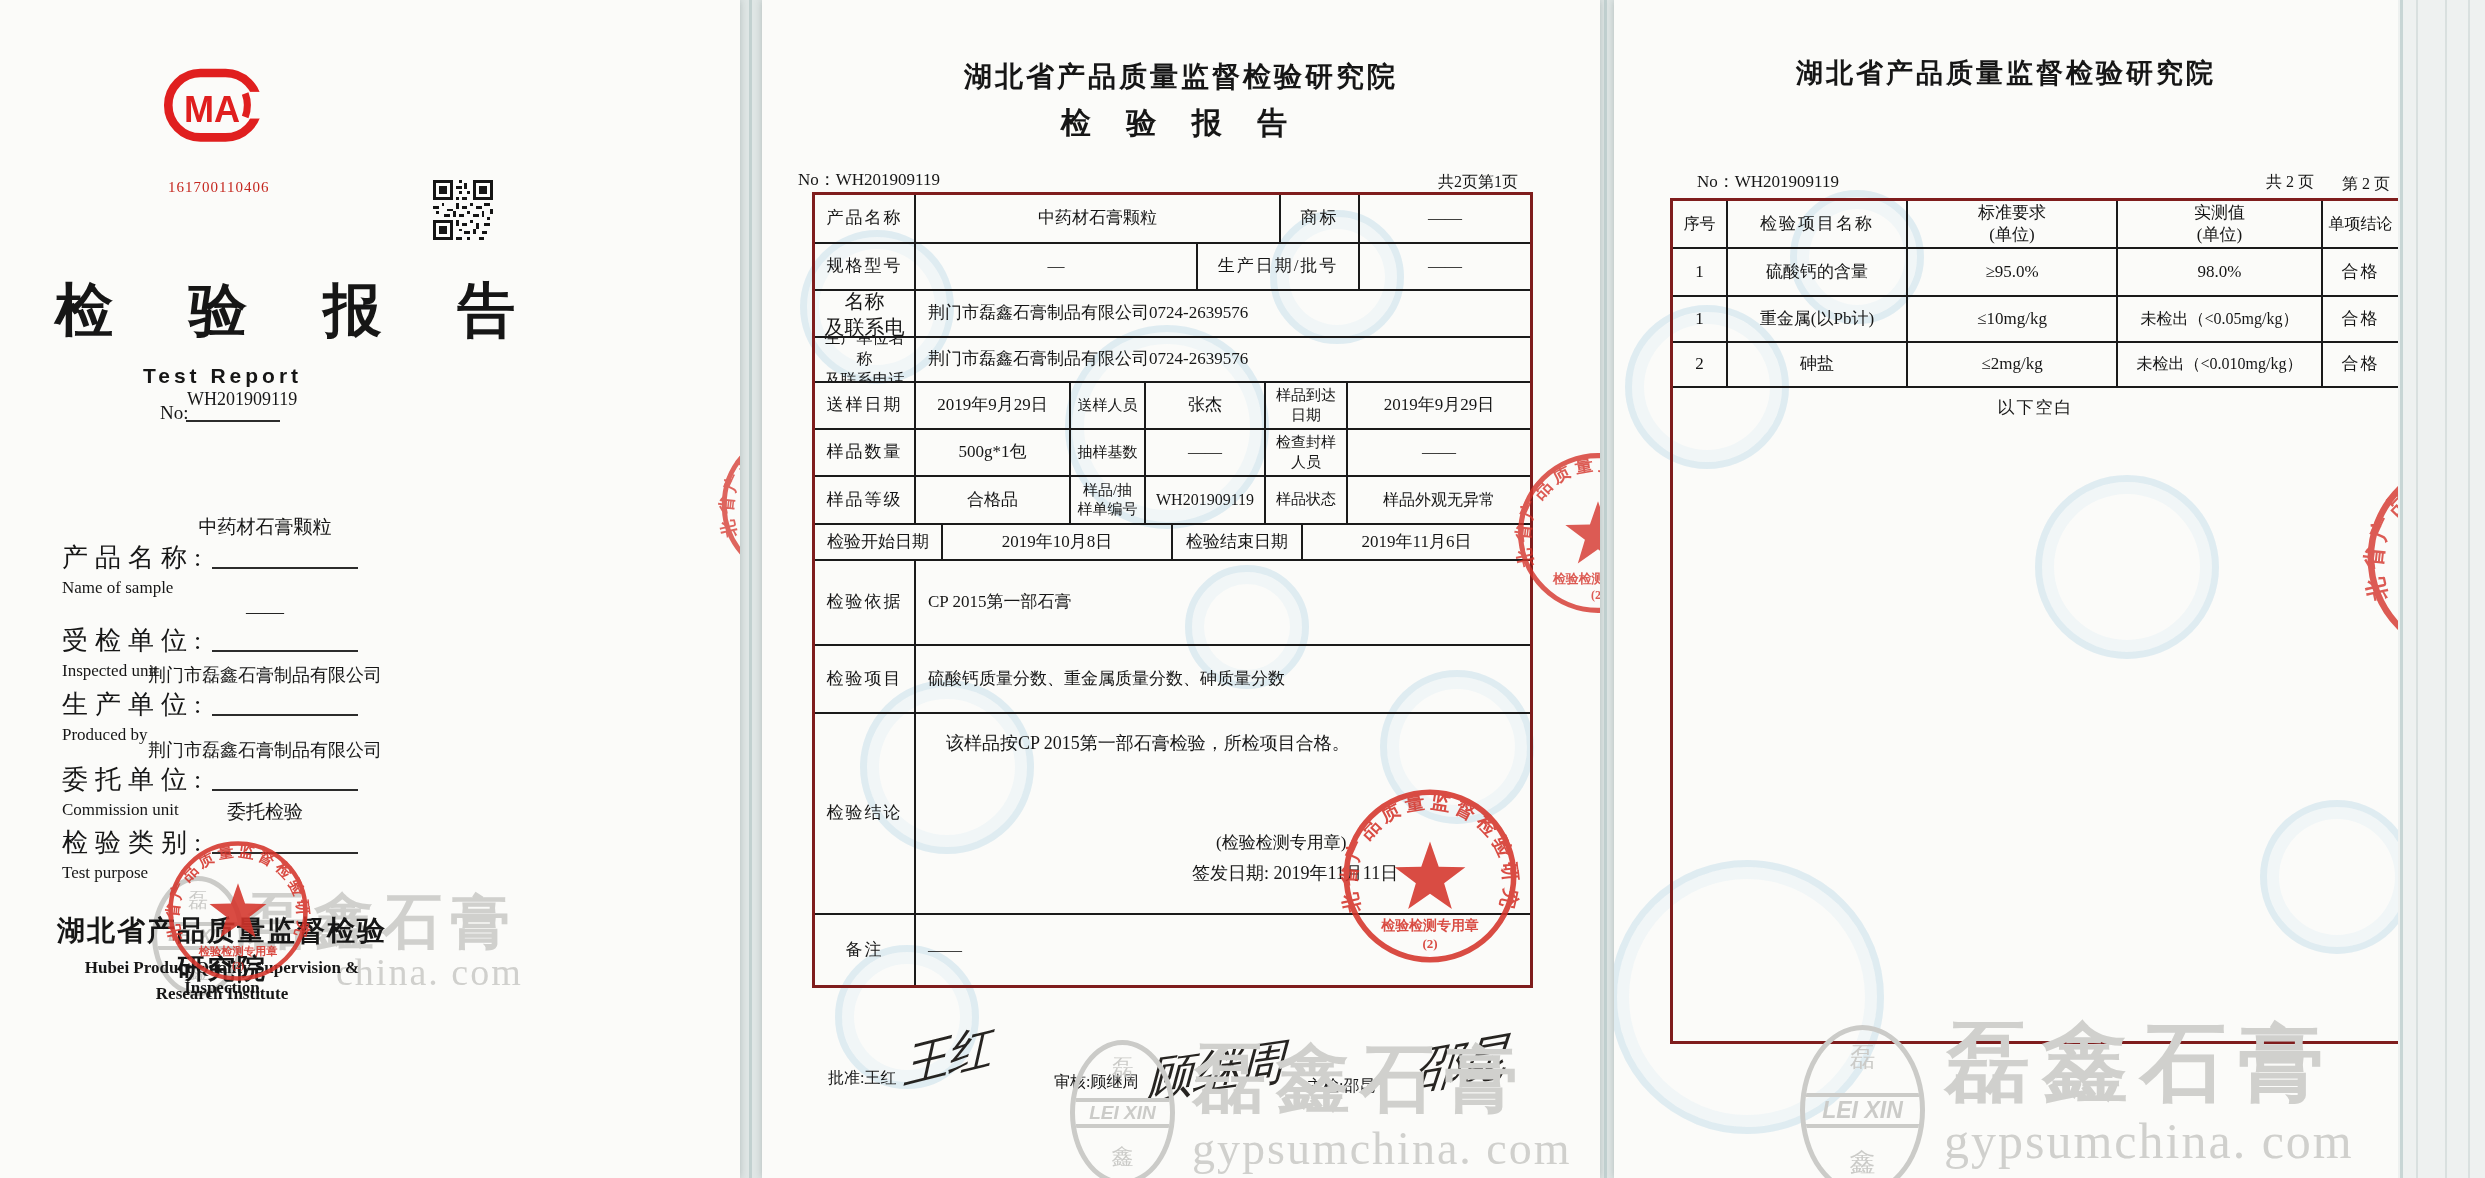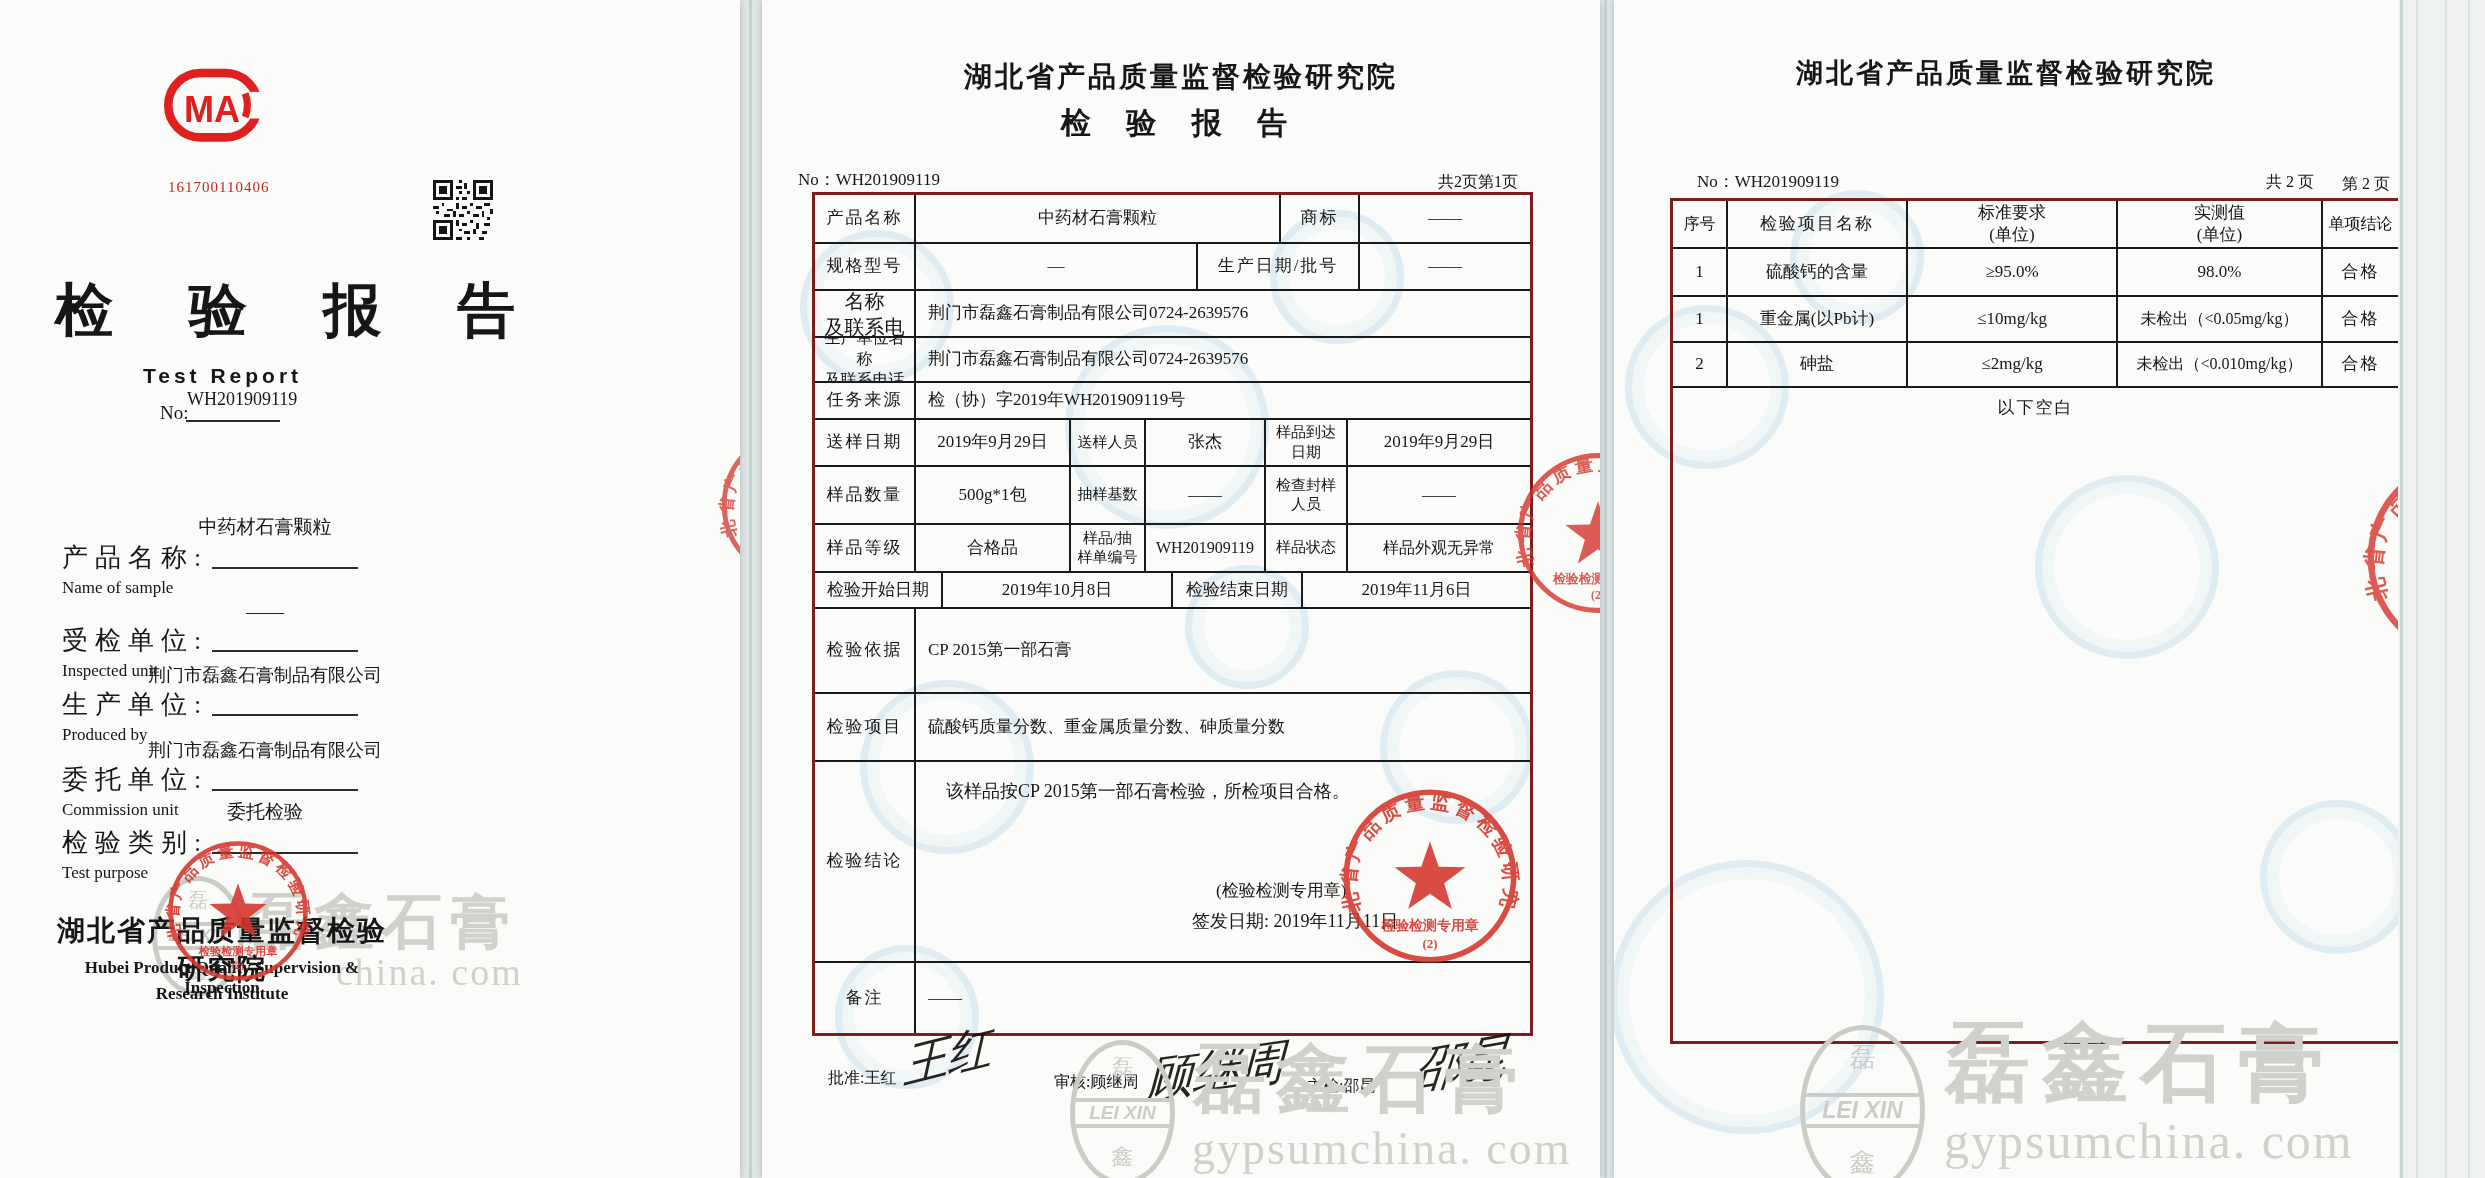--- a/index.html
+++ b/index.html
@@ -225,33 +225,29 @@
     <div class="trow" style="height:47px;grid-template-columns:101px 1fr">
       <div class="c pre" style="font-size:20px">委托单位名称
 及联系电话</div>
       <div class="c cl">荆门市磊鑫石膏制品有限公司0724-2639576</div>
     </div>
     <div class="trow" style="height:45px;grid-template-columns:101px 1fr">
       <div class="c pre" style="font-size:16px">生产单位名称
 及联系电话</div>
       <div class="c cl">荆门市磊鑫石膏制品有限公司0724-2639576</div>
     </div>
-    <div class="trow" style="height:37px;grid-template-columns:101px 1fr">
-      <div class="c lbl">任务来源</div>
-      <div class="c cl">检（协）字2019年WH201909119号</div>
-    </div>
     <div class="trow" style="height:47px;grid-template-columns:101px 155px 75px 120px 82px 1fr">
       <div class="c lbl">送样日期</div>
       <div class="c">2019年9月29日</div>
       <div class="c" style="font-size:15px">送样人员</div>
       <div class="c">张杰</div>
       <div class="c" style="font-size:15px">样品到达日期</div>
       <div class="c">2019年9月29日</div>
     </div>
-    <div class="trow" style="height:58px;grid-template-columns:101px 155px 75px 120px 82px 1fr">
+    <div class="trow" style="height:47px;grid-template-columns:101px 155px 75px 120px 82px 1fr">
       <div class="c lbl">样品数量</div>
       <div class="c">500g*1包</div>
       <div class="c" style="font-size:15px">抽样基数</div>
       <div class="c">——</div>
       <div class="c" style="font-size:15px">检查封样人员</div>
       <div class="c">——</div>
     </div>
     <div class="trow" style="height:48px;grid-template-columns:101px 155px 75px 120px 82px 1fr">
       <div class="c lbl">样品等级</div>
       <div class="c">合格品</div>

